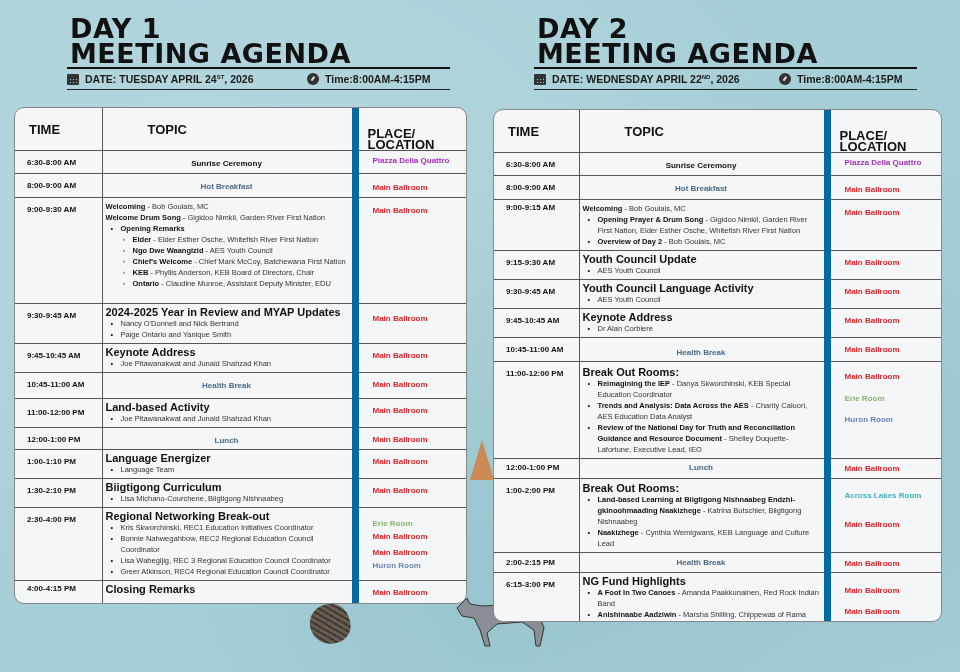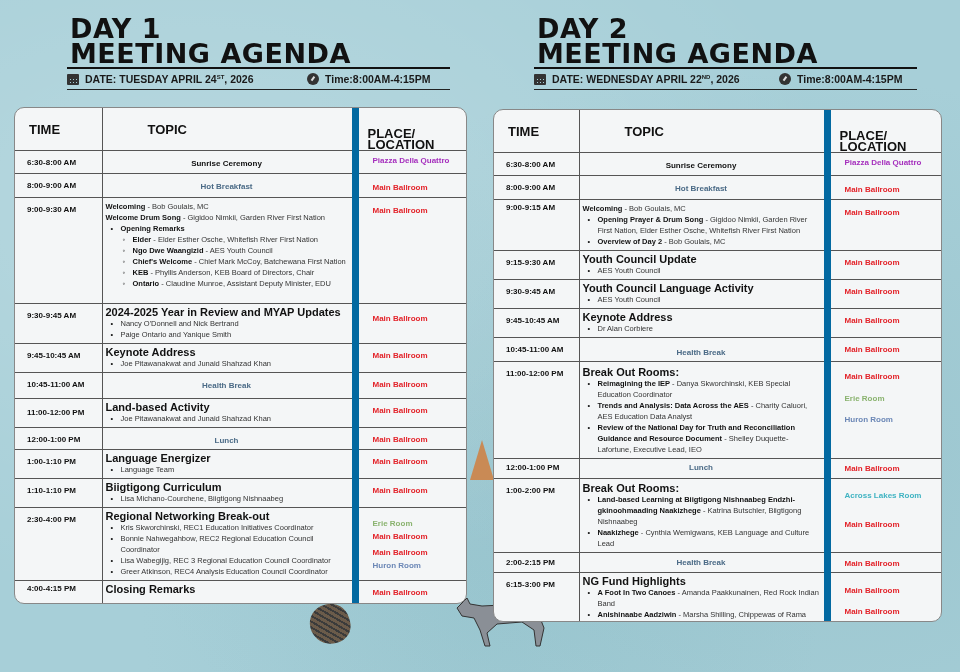--- a/index.html
+++ b/index.html
@@ -226,38 +226,38 @@
         <td class="c-time">1:00-1:10 PM</td>
         <td class="c-topic">
           <div class="sub-title">Language Energizer</div>
           <ul class="bul">
                 <li>Language Team</li>
               </ul>
         </td>
         <td class="c-loc loc-main">Main Ballroom</td>
       </tr>
       <tr style="height:23px">
-        <td class="c-time">1:10-1:10 PM</td>
+        <td class="c-time">1:30-2:10 PM</td>
         <td class="c-topic">
           <div class="sub-title">Biigtigong Curriculum</div>
           <ul class="bul">
                 <li>Lisa Michano-Courchene, Biigtigong Nishnaabeg</li>
               </ul>
         </td>
         <td class="c-loc loc-main">Main Ballroom</td>
       </tr>
       <tr style="height:61px">
         <td class="c-time">2:30-4:00 PM</td>
         <td class="c-topic">
           <div class="sub-title">Regional Networking Break-out</div>
           <ul class="bul">
             <li>Kris Skworchinski, REC1 Education Initiatives Coordinator</li>
             <li>Bonnie Nahwegahbow, REC2 Regional Education Council Coordinator</li>
             <li>Lisa Wabegijig, REC 3 Regional Education Council Coordinator</li>
-            <li>Greer Atkinson, REC4 Analysis Education Council Coordinator</li>
+            <li>Greer Atkinson, REC4 Regional Education Council Coordinator</li>
           </ul>
         </td>
         <td class="c-loc loc-stack" style="padding-top:11px">
           <div class="loc-erie">Erie Room</div>
           <div class="loc-main" style="height:16px">Main Ballroom</div>
           <div class="loc-main">Main Ballroom</div>
           <div class="loc-huron">Huron Room</div>
         </td>
       </tr>
       <tr style="height:23px">

